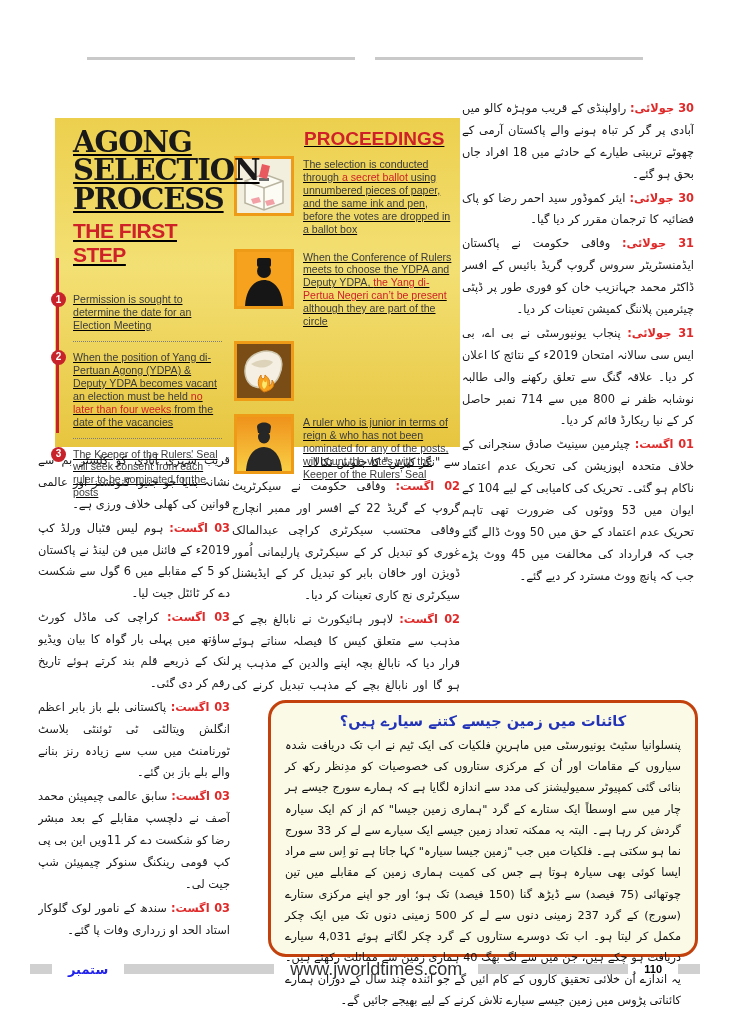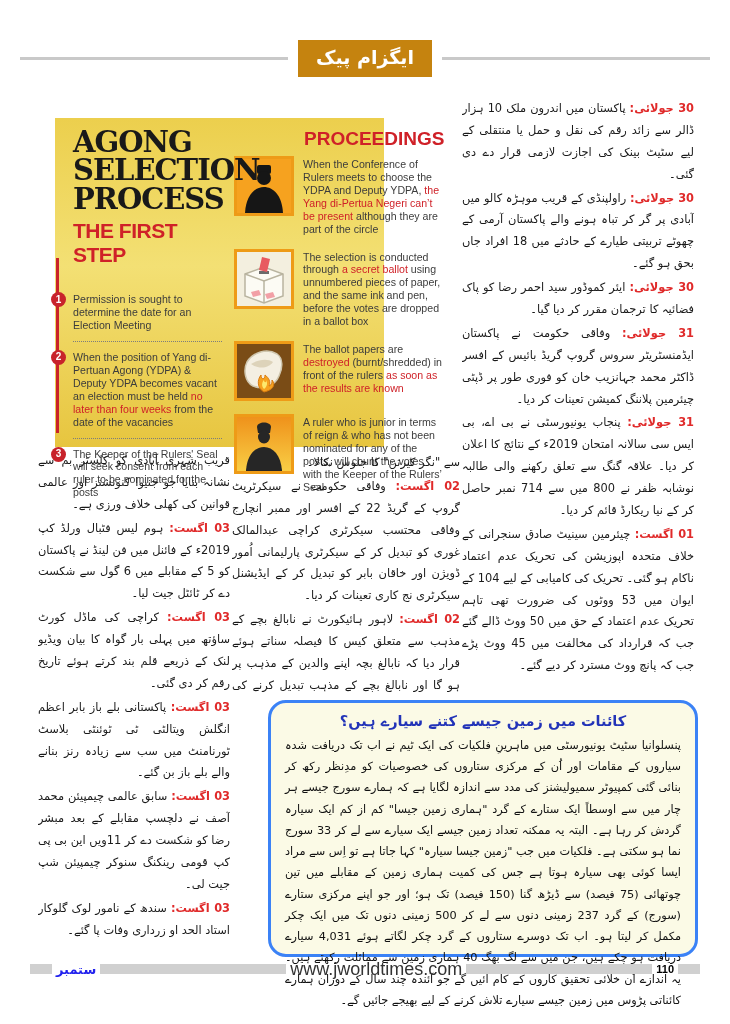--- a/index.html
+++ b/index.html
@@ -5,22 +5,22 @@
   html,body{margin:0;padding:0;background:#ffffff;}
   body{width:730px;height:1024px;position:relative;font-family:"Liberation Sans",sans-serif;overflow:hidden;}
   .red{color:#cf2128;}
 
   
   .hdr{position:absolute;left:0;top:36px;width:730px;height:44px;display:flex;align-items:center;justify-content:center;}
   .hdr .rule{height:3px;background:#c9c9c9;flex:1;margin:0 10px;max-width:268px;}
   .hdr .badge{background:#c5830f;color:#ffffff;font-weight:bold;font-size:19px;padding:6px 18px 9px;font-family:"DejaVu Sans",sans-serif;}
 
   
-  .info{position:absolute;left:55px;top:118px;width:329px;height:329px;
-        background:linear-gradient(180deg,#eccf4d 0%,#f3e074 45%,#e7c53f 100%);display:flex;}
+  .info{position:absolute;left:55px;top:118px;width:405px;height:329px;
+        background:linear-gradient(180deg,#eccf4d 0%,#f3e074 45%,#e7c53f 100%);display:flex;text-decoration:underline;}
   .agong{width:173px;position:relative;padding:10px 6px 8px 18px;box-sizing:border-box;}
   .agong-title{font-family:"DejaVu Serif",serif;font-weight:bold;color:#191919;font-size:29px;line-height:0.98;letter-spacing:-1px;}
   .agong-sub{color:#cf2128;font-weight:bold;font-size:21px;margin:6px 0 24px;letter-spacing:-0.5px;}
   .redline{position:absolute;left:1px;top:140px;height:175px;width:3px;background:#c8232b;}
   .step{position:relative;font-size:10.6px;color:#3c3c3c;line-height:1.22;padding:2px 0;}
   .stepnum{position:absolute;left:-22px;top:1px;width:15px;height:15px;border-radius:50%;background:#c8232b;color:#fff;
            font-size:10px;font-weight:bold;display:flex;align-items:center;justify-content:center;}
   .stepdiv{border-top:1.5px dotted #7d7d7d;margin:7px 0;}
 
   .proc{flex:1;padding:8px 8px 6px 6px;box-sizing:border-box;}
@@ -38,38 +38,37 @@
   .ucol{position:absolute;direction:rtl;text-align:justify;font-family:"DejaVu Sans",sans-serif;
         font-size:11.4px;line-height:1.92;color:#1a1a1a;overflow:hidden;}
   .ucol p{margin:0 0 2px 0;}
   .ndate{color:#e02a2a;font-weight:bold;}
   #col-right{left:462px;top:98px;width:232px;height:594px;}
   #col-mid{left:232px;top:452px;width:228px;height:246px;}
   #col-left{left:38px;top:450px;width:192px;height:492px;}
 
   
   .planet{position:absolute;left:268px;top:700px;width:430px;height:257px;box-sizing:border-box;
-          background:#fbfae6;border:3px solid #3b82f6;border-radius:18px;padding:8px 14px;}
+          background:#fbfae6;border:3px solid #c2410c;border-radius:18px;padding:8px 14px;}
   .planet-title{color:#2233b8;font-weight:bold;text-align:center;font-size:14.5px;margin:2px 0 6px;font-family:"DejaVu Sans",sans-serif;}
   .planet-body{direction:rtl;text-align:justify;font-family:"DejaVu Sans",sans-serif;font-size:11.3px;line-height:1.88;color:#111;}
 
   
-  .footer{position:absolute;left:30px;top:962px;width:670px;height:14px;display:flex;align-items:center;gap:4px;}
+  .footer{position:absolute;left:30px;top:962px;width:670px;height:14px;display:flex;align-items:center;gap:16px;}
   .fbar{height:10px;background:#d0d0d0;flex:1;}
   .fchip{height:10px;background:#d0d0d0;width:22px;flex:0 0 auto;}
   .fmonth{color:#2222ee;font-weight:bold;font-size:13px;font-family:"DejaVu Sans",sans-serif;}
   .fsite{color:#333;font-size:18px;}
   .fpage{color:#000;font-weight:bold;font-size:11px;}
 </style>
 </head>
 <body>
 
 <div class="hdr">
   <div class="rule"></div>
-  <div class="badge" dir="rtl">ایگزام پیک</div>
   <div class="rule"></div>
 </div>
 
 <div class="info">
   <div class="agong">
     <div class="agong-title">
       <div>AGONG</div>
       <div>SELECTION</div>
       <div>PROCESS</div>
     </div>
@@ -86,76 +85,74 @@
     </div>
     <div class="stepdiv"></div>
     <div class="step">
       <span class="stepnum">3</span>
       <span><span>The Keeper of the Rulers' Seal will seek consent from each ruler to be nominated for the posts</span></span>
     </div>
   </div>
 
   <div class="proc">
     <div class="proc-title">PROCEEDINGS</div>
-
-    <div class="prow">
-      <div class="tile tile-a">
-        <svg width="54" height="54" viewBox="0 0 54 54">
-            <rect x="20" y="6" width="14" height="9" rx="2" fill="#161616"></rect>
-            <ellipse cx="27" cy="19" rx="7" ry="7" fill="#161616"></ellipse>
-            <path d="M8 54 C9 36 18 28 27 28 C36 28 45 36 46 54 Z" fill="#161616"></path>
-          </svg>
-      </div>
-      <div class="ptext"><span>When the Conference of Rulers meets to choose the YDPA and Deputy YDPA, </span><span class="red">the Yang di-Pertua Negeri can’t be present</span><span> although they are part of the circle</span></div>
-    </div>
 
     <div class="prow">
       <div class="tile tile-b">
         <svg width="54" height="54" viewBox="0 0 54 54">
             <path d="M8 22 L27 15 L46 22 L46 44 L27 51 L8 44 Z" fill="#fcfbf4" stroke="#b9b4a0" stroke-width="1.5"></path>
             <path d="M8 22 L27 29 L46 22" fill="none" stroke="#b9b4a0" stroke-width="1.5"></path>
             <path d="M27 29 L27 51" stroke="#b9b4a0" stroke-width="1.5"></path>
             <rect x="22" y="19" width="10" height="3" fill="#6b6b6b"></rect>
             <path d="M25 5 L33 7 L30 20 L22 18 Z" fill="#e85a60"></path>
             <path d="M14 40 L22 38 L24 43 L16 45 Z" fill="#f2a0a6"></path>
             <path d="M28 42 L36 40 L38 45 L30 47 Z" fill="#f2a0a6"></path>
           </svg>
       </div>
       <div class="ptext"><span>The selection is conducted through </span><span class="red">a secret ballot</span><span> using unnumbered pieces of paper, and the same ink and pen, before the votes are dropped in a ballot box</span></div>
     </div>
 
     <div class="prow">
+      <div class="tile tile-a">
+        <svg width="54" height="54" viewBox="0 0 54 54">
+            <rect x="20" y="6" width="14" height="9" rx="2" fill="#161616"></rect>
+            <ellipse cx="27" cy="19" rx="7" ry="7" fill="#161616"></ellipse>
+            <path d="M8 54 C9 36 18 28 27 28 C36 28 45 36 46 54 Z" fill="#161616"></path>
+          </svg>
+      </div>
+      <div class="ptext"><span>When the Conference of Rulers meets to choose the YDPA and Deputy YDPA, </span><span class="red">the Yang di-Pertua Negeri can’t be present</span><span> although they are part of the circle</span></div>
+    </div>
+
+    <div class="prow">
       <div class="tile tile-c">
         <svg width="54" height="54" viewBox="0 0 54 54">
             <path d="M10 18 C16 8 30 4 40 10 C46 14 46 24 42 32 C38 42 26 46 16 42 C8 38 6 26 10 18 Z" fill="#f4efe2" stroke="#cfc6ae" stroke-width="1.5"></path>
             <path d="M14 20 C20 16 30 14 36 18 C32 24 22 26 14 20 Z" fill="#ddd3ba"></path>
             <path d="M27 48 C20 44 20 36 24 31 C24 36 28 36 28 31 C32 34 34 38 32 42 C35 41 35 38 35 36 C39 41 36 46 27 48 Z" fill="#f6a21f" stroke="#d97b10" stroke-width="1"></path>
             <path d="M27 45 C24 42 25 38 27 36 C27 39 30 39 29 36 C31 39 30 43 27 45 Z" fill="#fde96d"></path>
           </svg>
       </div>
-      <div class="ptext"><span>The ballot papers are </span><span class="red">destroyed</span><span> (burnt/shredded) in front of the rulers </span><span class="red">as soon as the results are known</span></div>
     </div>
 
     <div class="prow">
       <div class="tile tile-d">
         <svg width="54" height="54" viewBox="0 0 54 54">
             <path d="M20 10 C20 4 34 4 34 10 L33 16 L21 16 Z" fill="#262626"></path>
             <ellipse cx="27" cy="20" rx="6" ry="6.5" fill="#262626"></ellipse>
             <path d="M9 54 C10 38 18 30 27 30 C36 30 44 38 45 54 Z" fill="#262626"></path>
             <path d="M13 42 L41 42 L45 54 L9 54 Z" fill="#262626"></path>
           </svg>
       </div>
       <div class="ptext"><span>A ruler who is junior in terms of reign &amp; who has not been nominated for any of the posts, will count the votes with the Keeper of the Rulers’ Seal</span></div>
     </div>
   </div>
 </div>
 
 <div id="col-right" class="ucol">
 
-    <p class="news-item"><span class="ndate">30 جولائی:</span> <span>پاکستان میں اندرون ملک 10 ہزار ڈالر سے زائد رقم کی نقل و حمل یا منتقلی کے لیے سٹیٹ بینک کی اجازت لازمی قرار دے دی گئی۔</span></p>
 
     <p class="news-item"><span class="ndate">30 جولائی:</span> <span>راولپنڈی کے قریب موہڑہ کالو میں آبادی پر گر کر تباہ ہونے والے پاکستان آرمی کے چھوٹے تربیتی طیارے کے حادثے میں 18 افراد جاں بحق ہو گئے۔</span></p>
 
     <p class="news-item"><span class="ndate">30 جولائی:</span> <span>ایئر کموڈور سید احمر رضا کو پاک فضائیہ کا ترجمان مقرر کر دیا گیا۔</span></p>
 
     <p class="news-item"><span class="ndate">31 جولائی:</span> <span>وفاقی حکومت نے پاکستان ایڈمنسٹریٹر سروس گروپ گریڈ بائیس کے افسر ڈاکٹر محمد جہانزیب خان کو فوری طور پر ڈپٹی چیئرمین پلاننگ کمیشن تعینات کر دیا۔</span></p>
 
 
     <p class="news-item"><span class="ndate">31 جولائی:</span> <span>پنجاب یونیورسٹی نے بی اے، بی ایس سی سالانہ امتحان 2019ء کے نتائج کا اعلان کر دیا۔ علاقہ گنگ سے تعلق رکھنے والی طالبہ نوشابہ ظفر نے 800 میں سے 714 نمبر حاصل کر کے نیا ریکارڈ قائم کر دیا۔</span></p>
 

